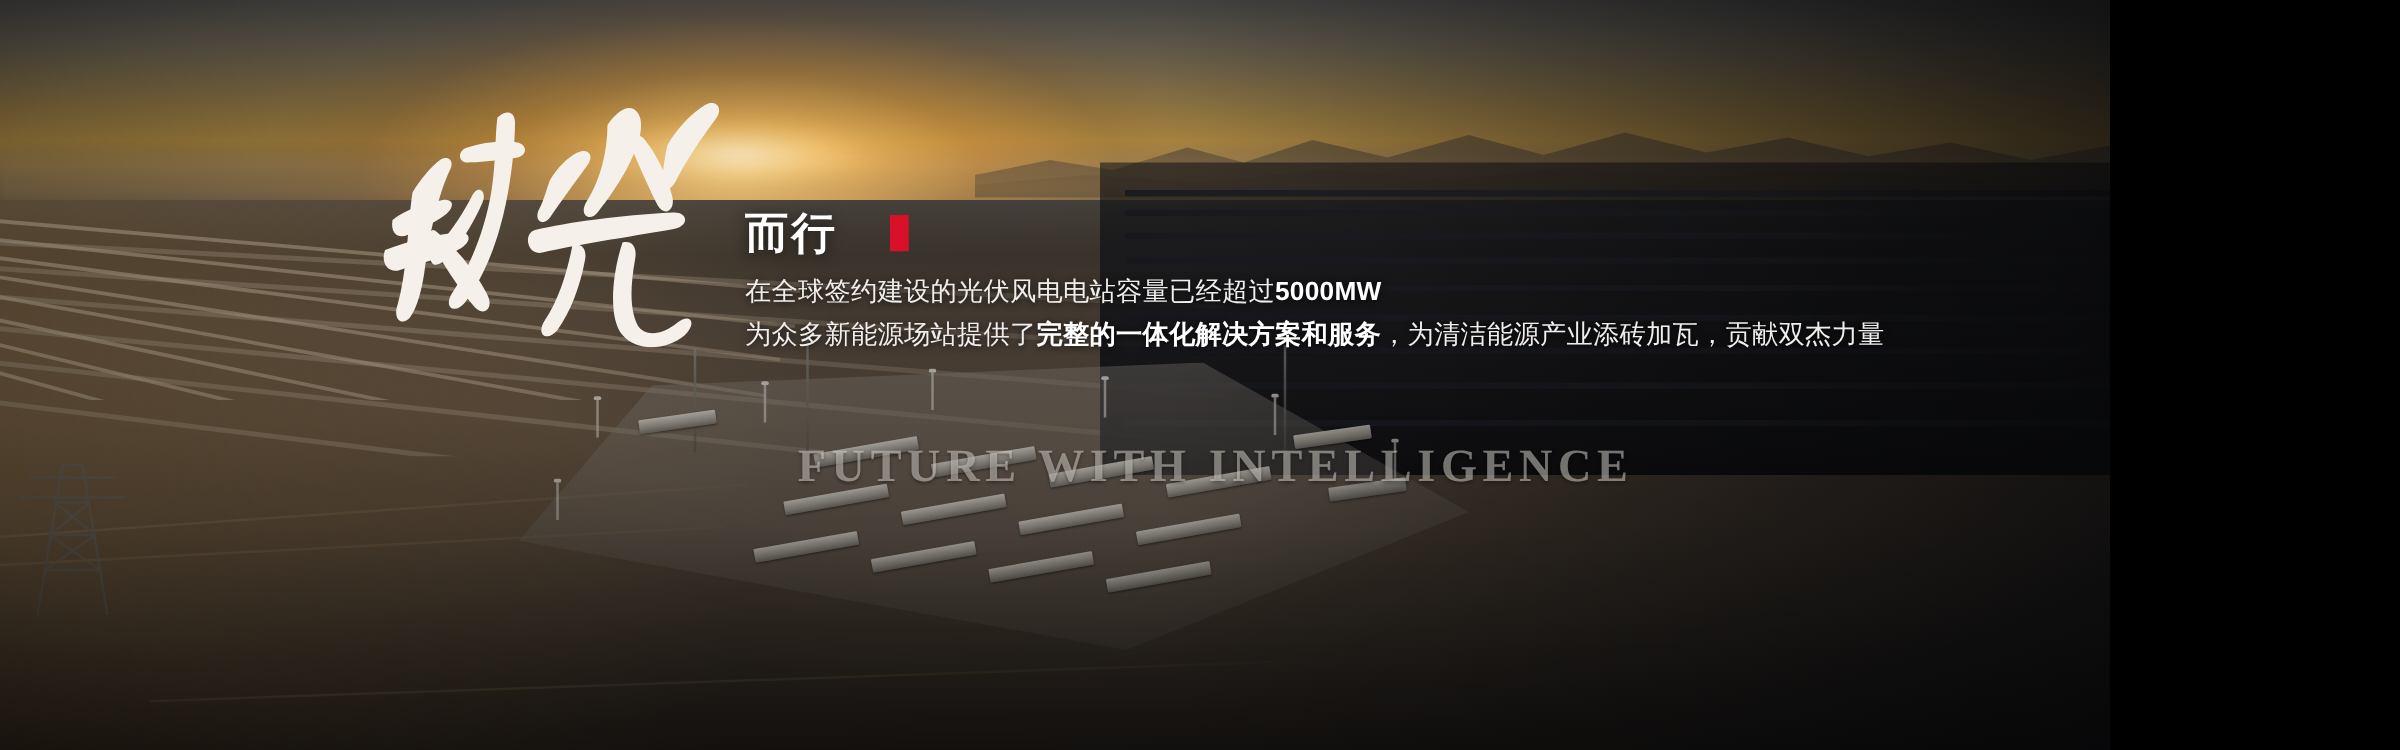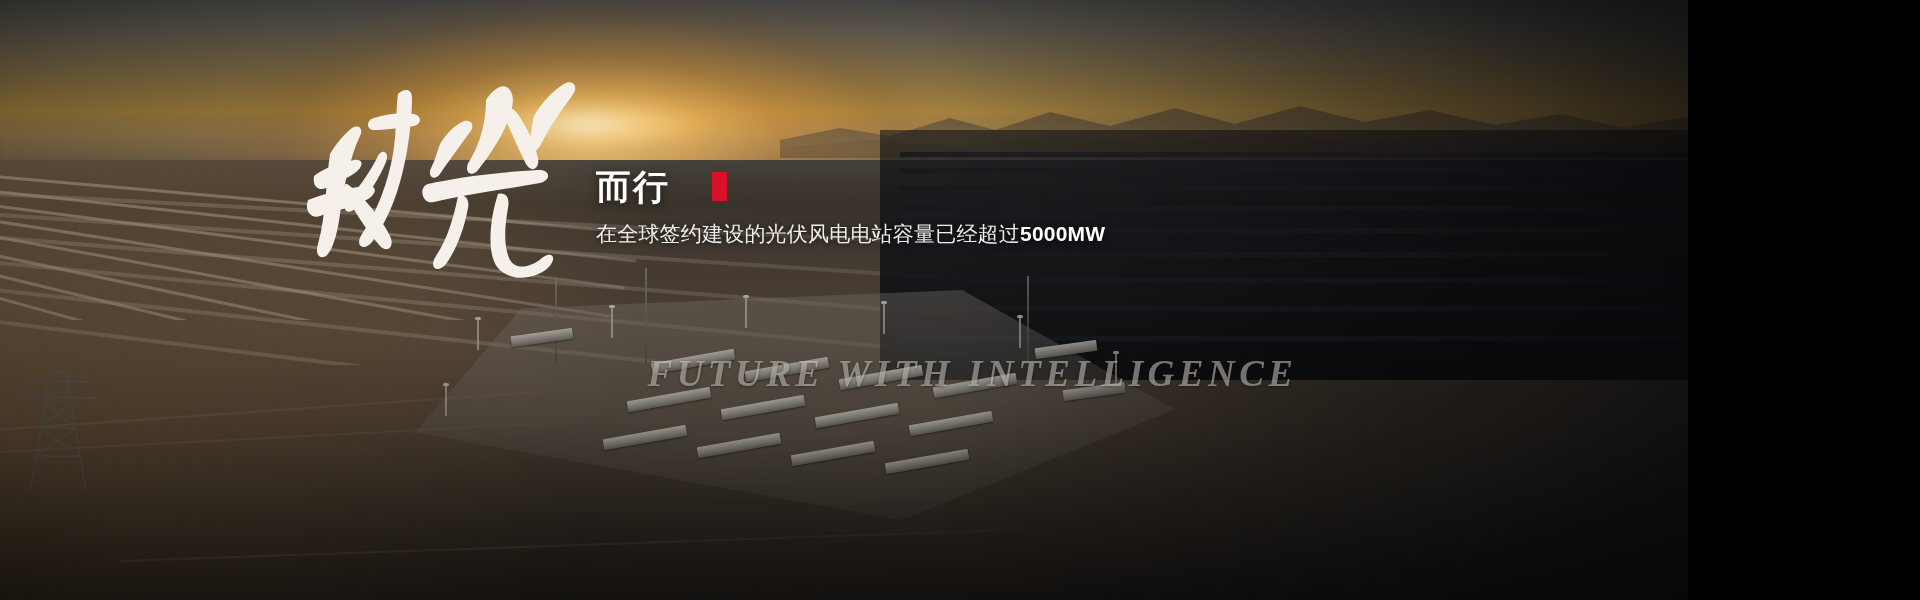--- a/index.html
+++ b/index.html
@@ -187,21 +187,21 @@
     font-weight:700;
     pointer-events:none;
   }
   .eng-line {
     font-size:37px; line-height:1.38; letter-spacing:4.5px;
     color:rgba(226,222,214,0.50);
     text-shadow:0 1px 3px rgba(0,0,0,0.35);
     white-space:nowrap;
   }
   .eng-line.l1 { padding-left:12px; }
-  .eng-line.l2 { padding-left:25px;font-style:italic; }
+  .eng-line.l2 { padding-left:25px; }
 </style>
 </head>
 <body>
 
 <div class="banner">
 
   <div class="bg">
 
     <div class="sky"></div>
     <div class="sun-glow"></div>
@@ -330,20 +330,23 @@
 
     <div class="headline">
       <span class="part1">而行</span>
       <span class="accent-block"></span>
     </div>
 
     <div class="sub">
       <div class="sub-line">
         <span>在全球签约建设的光伏风电电站容量已经超过</span><b>5000MW</b>
       </div>
+      <div class="sub-line">
+        <span>为众多新能源场站提供了</span><b>完整的一体化解决方案和服务</b><span>，为清洁能源产业添砖加瓦，贡献双杰力量</span>
+      </div>
     </div>
   </div>
 
   <div class="english">
     <div class="eng-line l2">FUTURE WITH INTELLIGENCE</div>
   </div>
 
 </div>
 
 </body></html>

